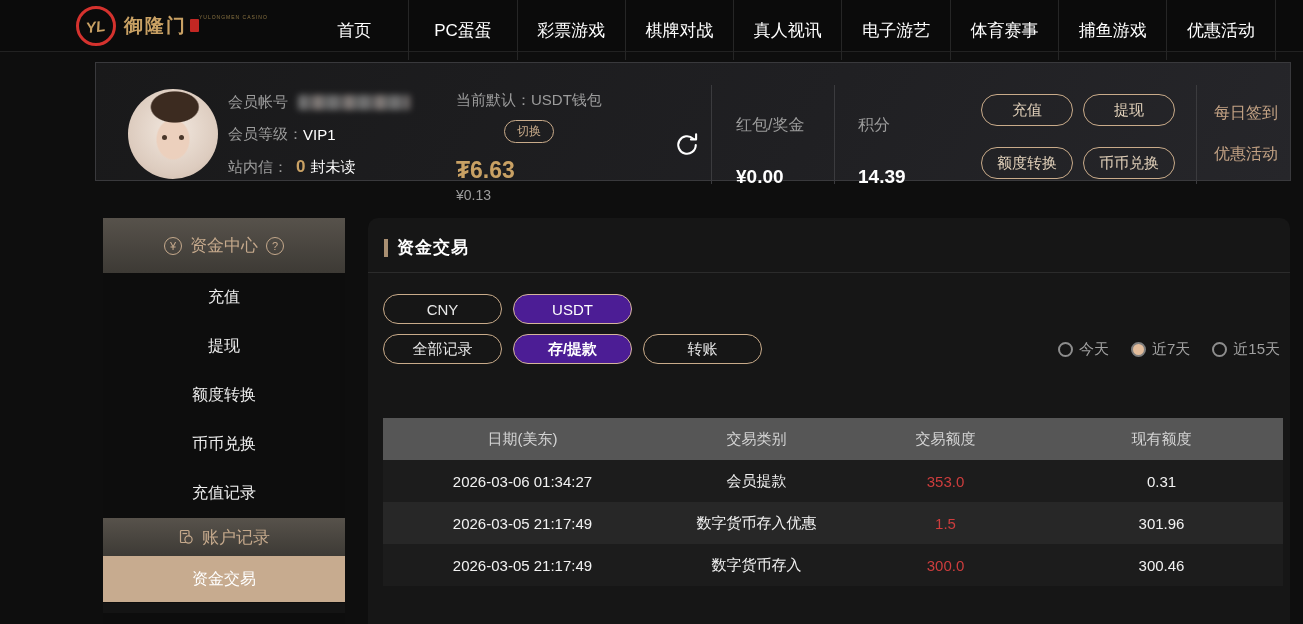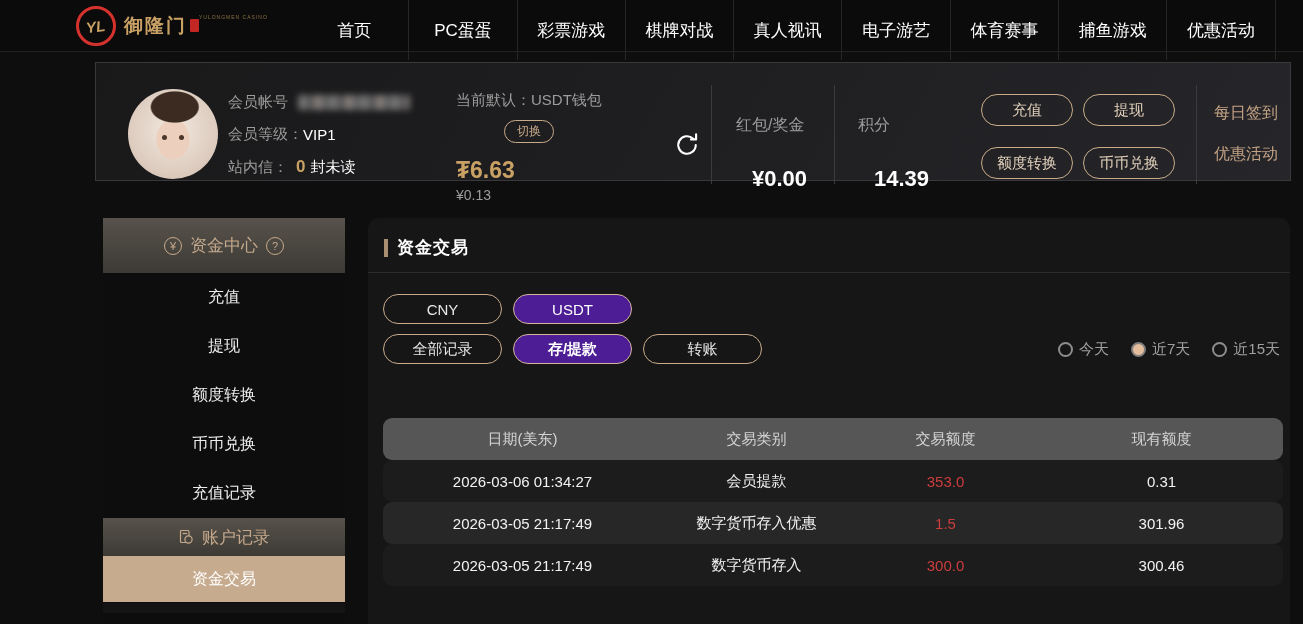--- a/index.html
+++ b/index.html
@@ -46,21 +46,21 @@
   .wallet-label-row { display:flex; align-items:center; gap:10px; color:#9c9c9c; font-size:15px;flex-direction:column; }
   .pill-xs { border:1px solid #c9ab8a; color:#c9ab8a; border-radius:12px; font-size:12px;
     padding:2px 12px; cursor:pointer; background:transparent; }
   .usdt-balance { color:#c9a164; font-size:23px; font-weight:bold; margin-top:14px; }
   .cny-balance { color:#9c9c9c; font-size:14px; margin-top:3px; }
   .refresh-btn { position:absolute; left:577px; top:68px; width:28px; height:28px; cursor:pointer; }
 
   .vdiv { position:absolute; top:22px; height:99px; width:1px; background:#3b3b3e; }
   .stat-col { position:absolute; top:52px; }
   .stat-label { color:#9c9c9c; font-size:16px; }
-  .stat-value { color:#fff; font-size:22px; font-weight:bold; margin-top:30px;margin-left:16px; }
+  .stat-value { color:#fff; font-size:19px; font-weight:bold; margin-top:30px; }
 
   .action-grid { position:absolute; left:885px; top:31px; display:grid;
     grid-template-columns:92px 92px; grid-auto-rows:32px; gap:21px 10px; }
   .pill-btn { border:1px solid #c9ab8a; border-radius:16px; color:#e3d2bb; font-size:15px;
     display:flex; align-items:center; justify-content:center; cursor:pointer; background:transparent; white-space:nowrap; }
   .daily-links { position:absolute; left:1118px; top:40px; display:flex; flex-direction:column; gap:20px; }
   .daily-link { color:#c3a284; font-size:16px; cursor:pointer; white-space:nowrap; }
 
   
   .sidebar { position:absolute; left:103px; top:218px; width:242px; height:406px; background:#0d0d0d; }
@@ -88,21 +88,21 @@
     font-size:15px; display:flex; align-items:center; justify-content:center; cursor:pointer; background:transparent; }
   .tab-pill.selected { background:#4c1d95; border-color:#d5b69a; color:#fff; }
   .tab-pill.selected.bold { font-weight:bold; }
 
   .date-filters { position:absolute; right:10px; top:122px; display:flex; gap:22px; align-items:center; }
   .radio-opt { display:flex; align-items:center; gap:6px; color:#a0a0a0; font-size:15px; cursor:pointer; }
   .radio-dot { width:15px; height:15px; border-radius:50%; border:2px solid #8d8d8d; background:transparent; }
   .radio-opt.selected .radio-dot { background:#e3bd9c; border-color:#7e7e7e; }
 
   .table { position:absolute; left:15px; top:200px; width:900px; font-size:15px; }
-  .t-row { display:flex; height:42px; align-items:center; text-align:center;border-radius:9px; }
+  .t-row { display:flex; height:42px; align-items:center; text-align:center; }
   .t-head { background:#565656; color:#d4d4d4; }
   .t-row:nth-child(even) { background:#1c1c1c; }
   .t-row:nth-child(odd):not(.t-head) { background:#272727; }
   .c1 { width:31%; } .c2 { width:21%; } .c3 { width:21%; } .c4 { width:27%; }
   .t-amount { color:#cd3d3d; }
   .t-balance, .t-date, .t-type { color:#f2f2f2; }
 </style>
 </head>
 <body>
 

